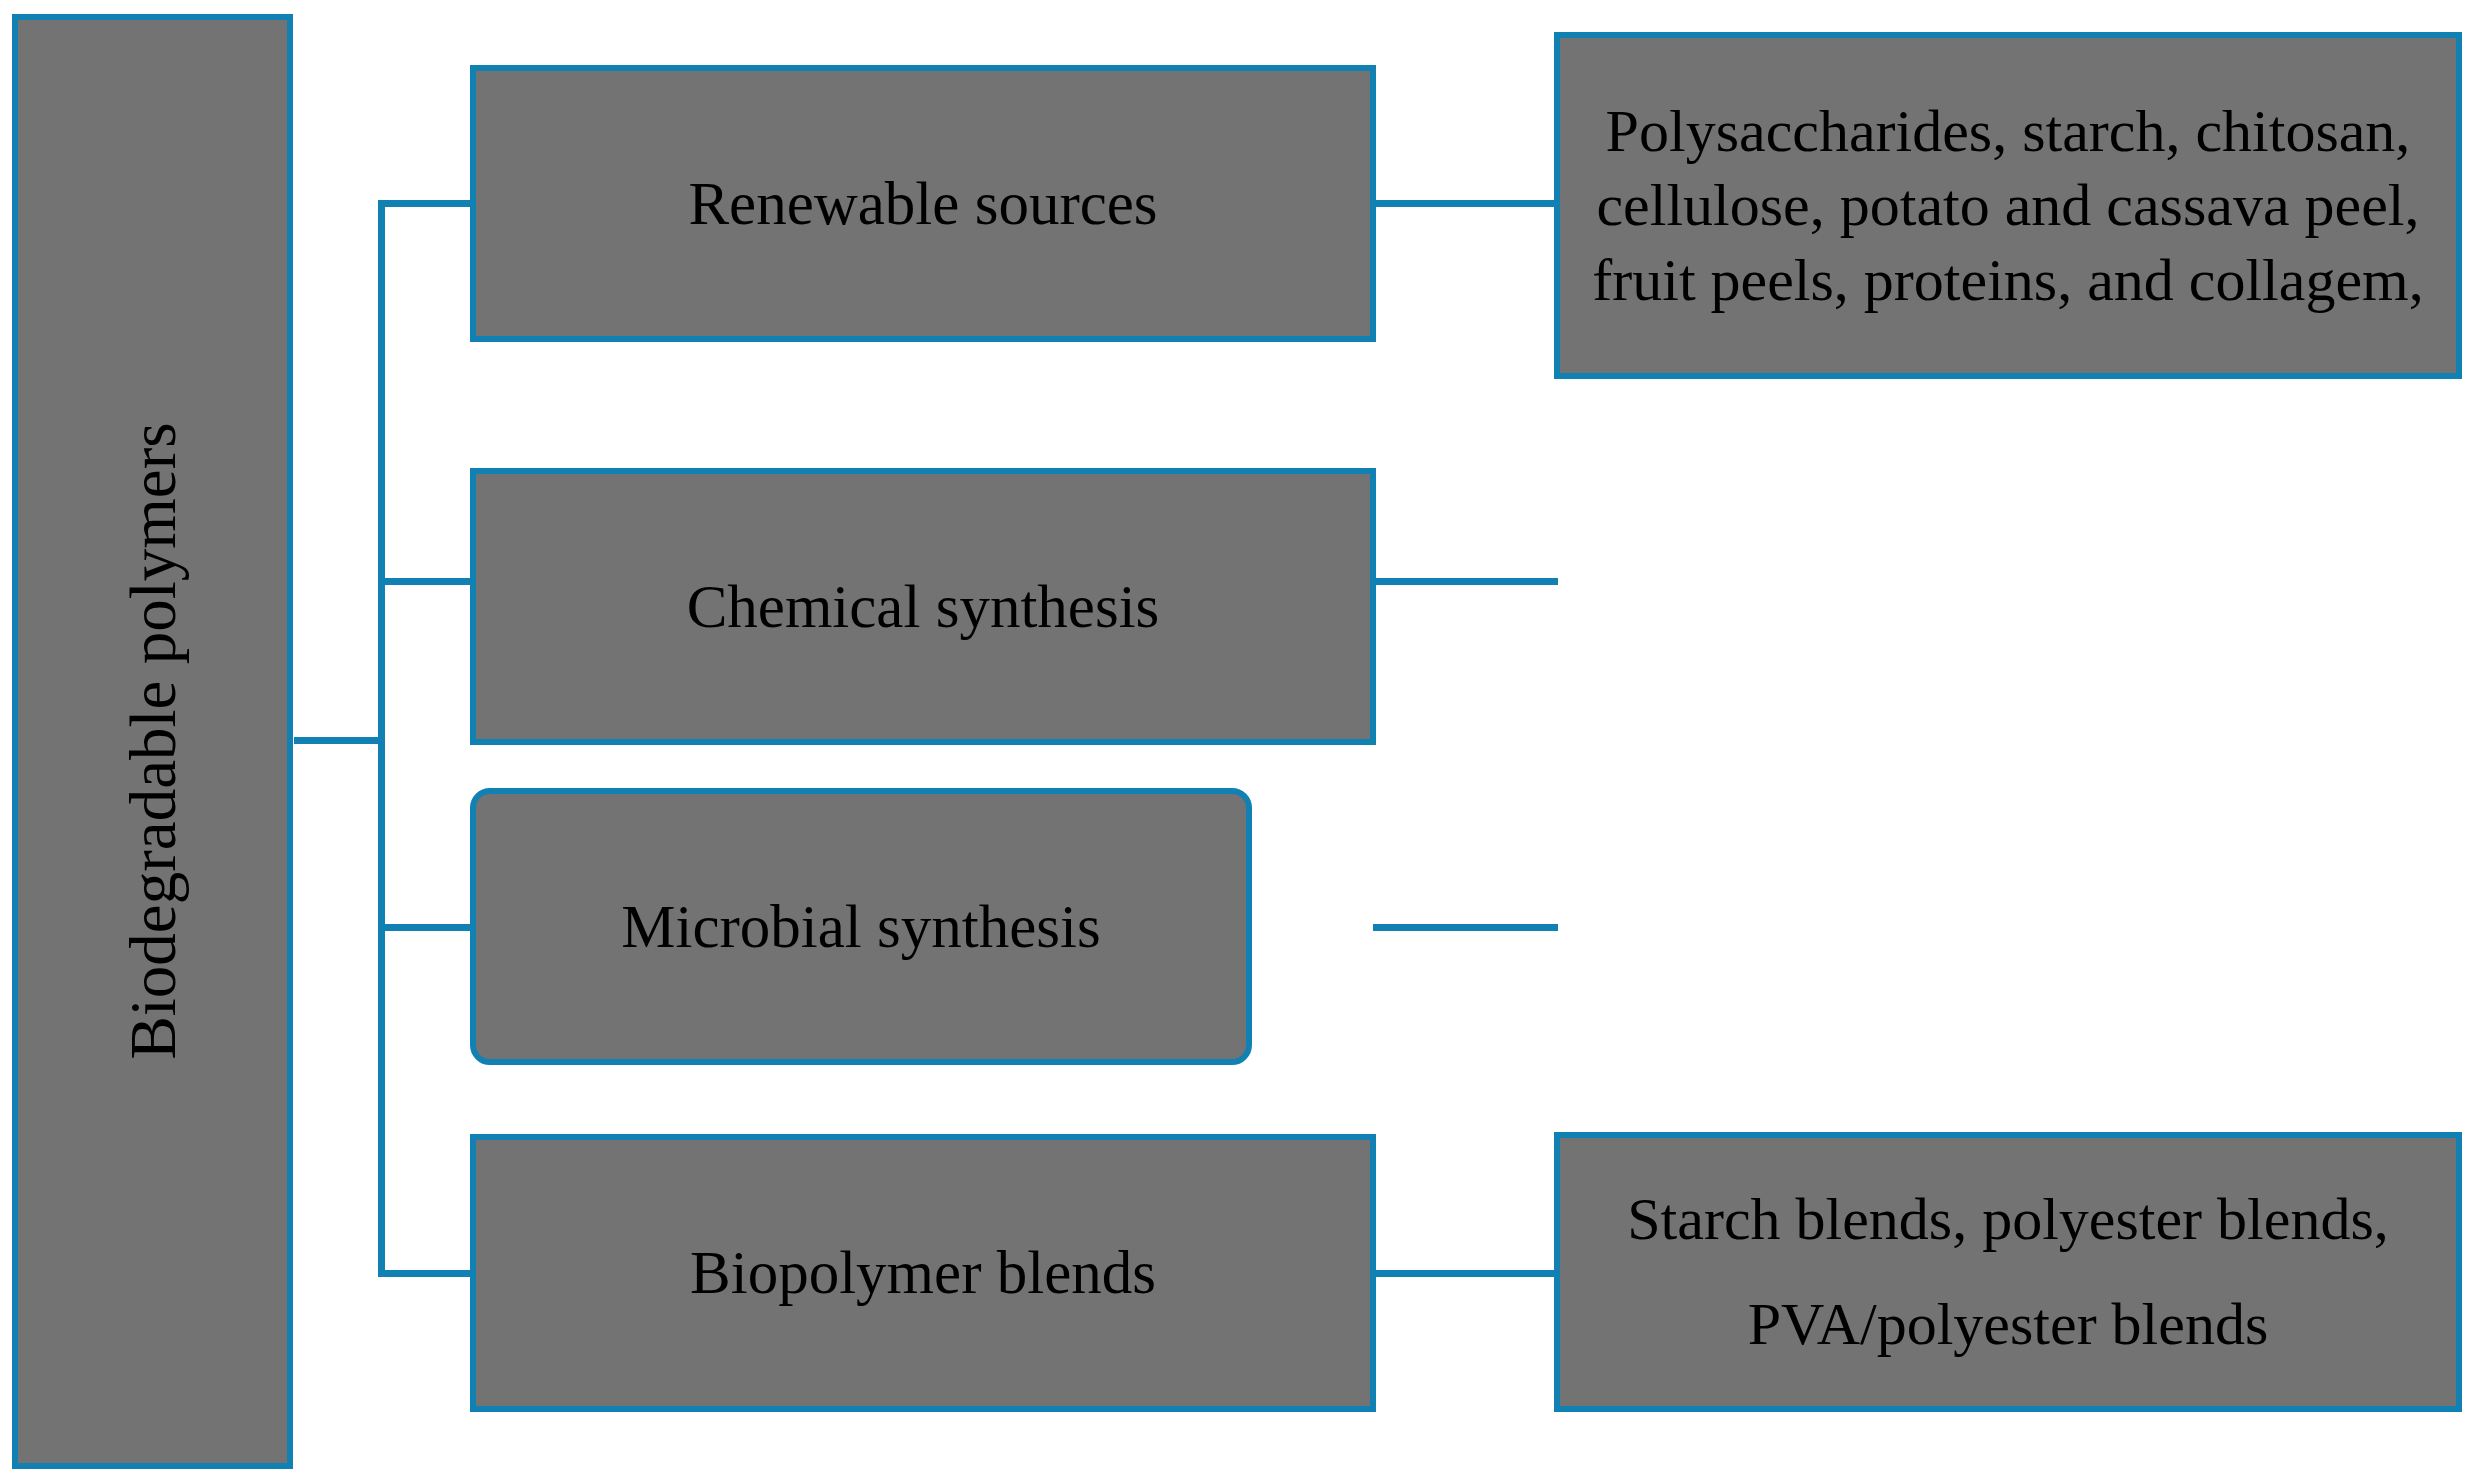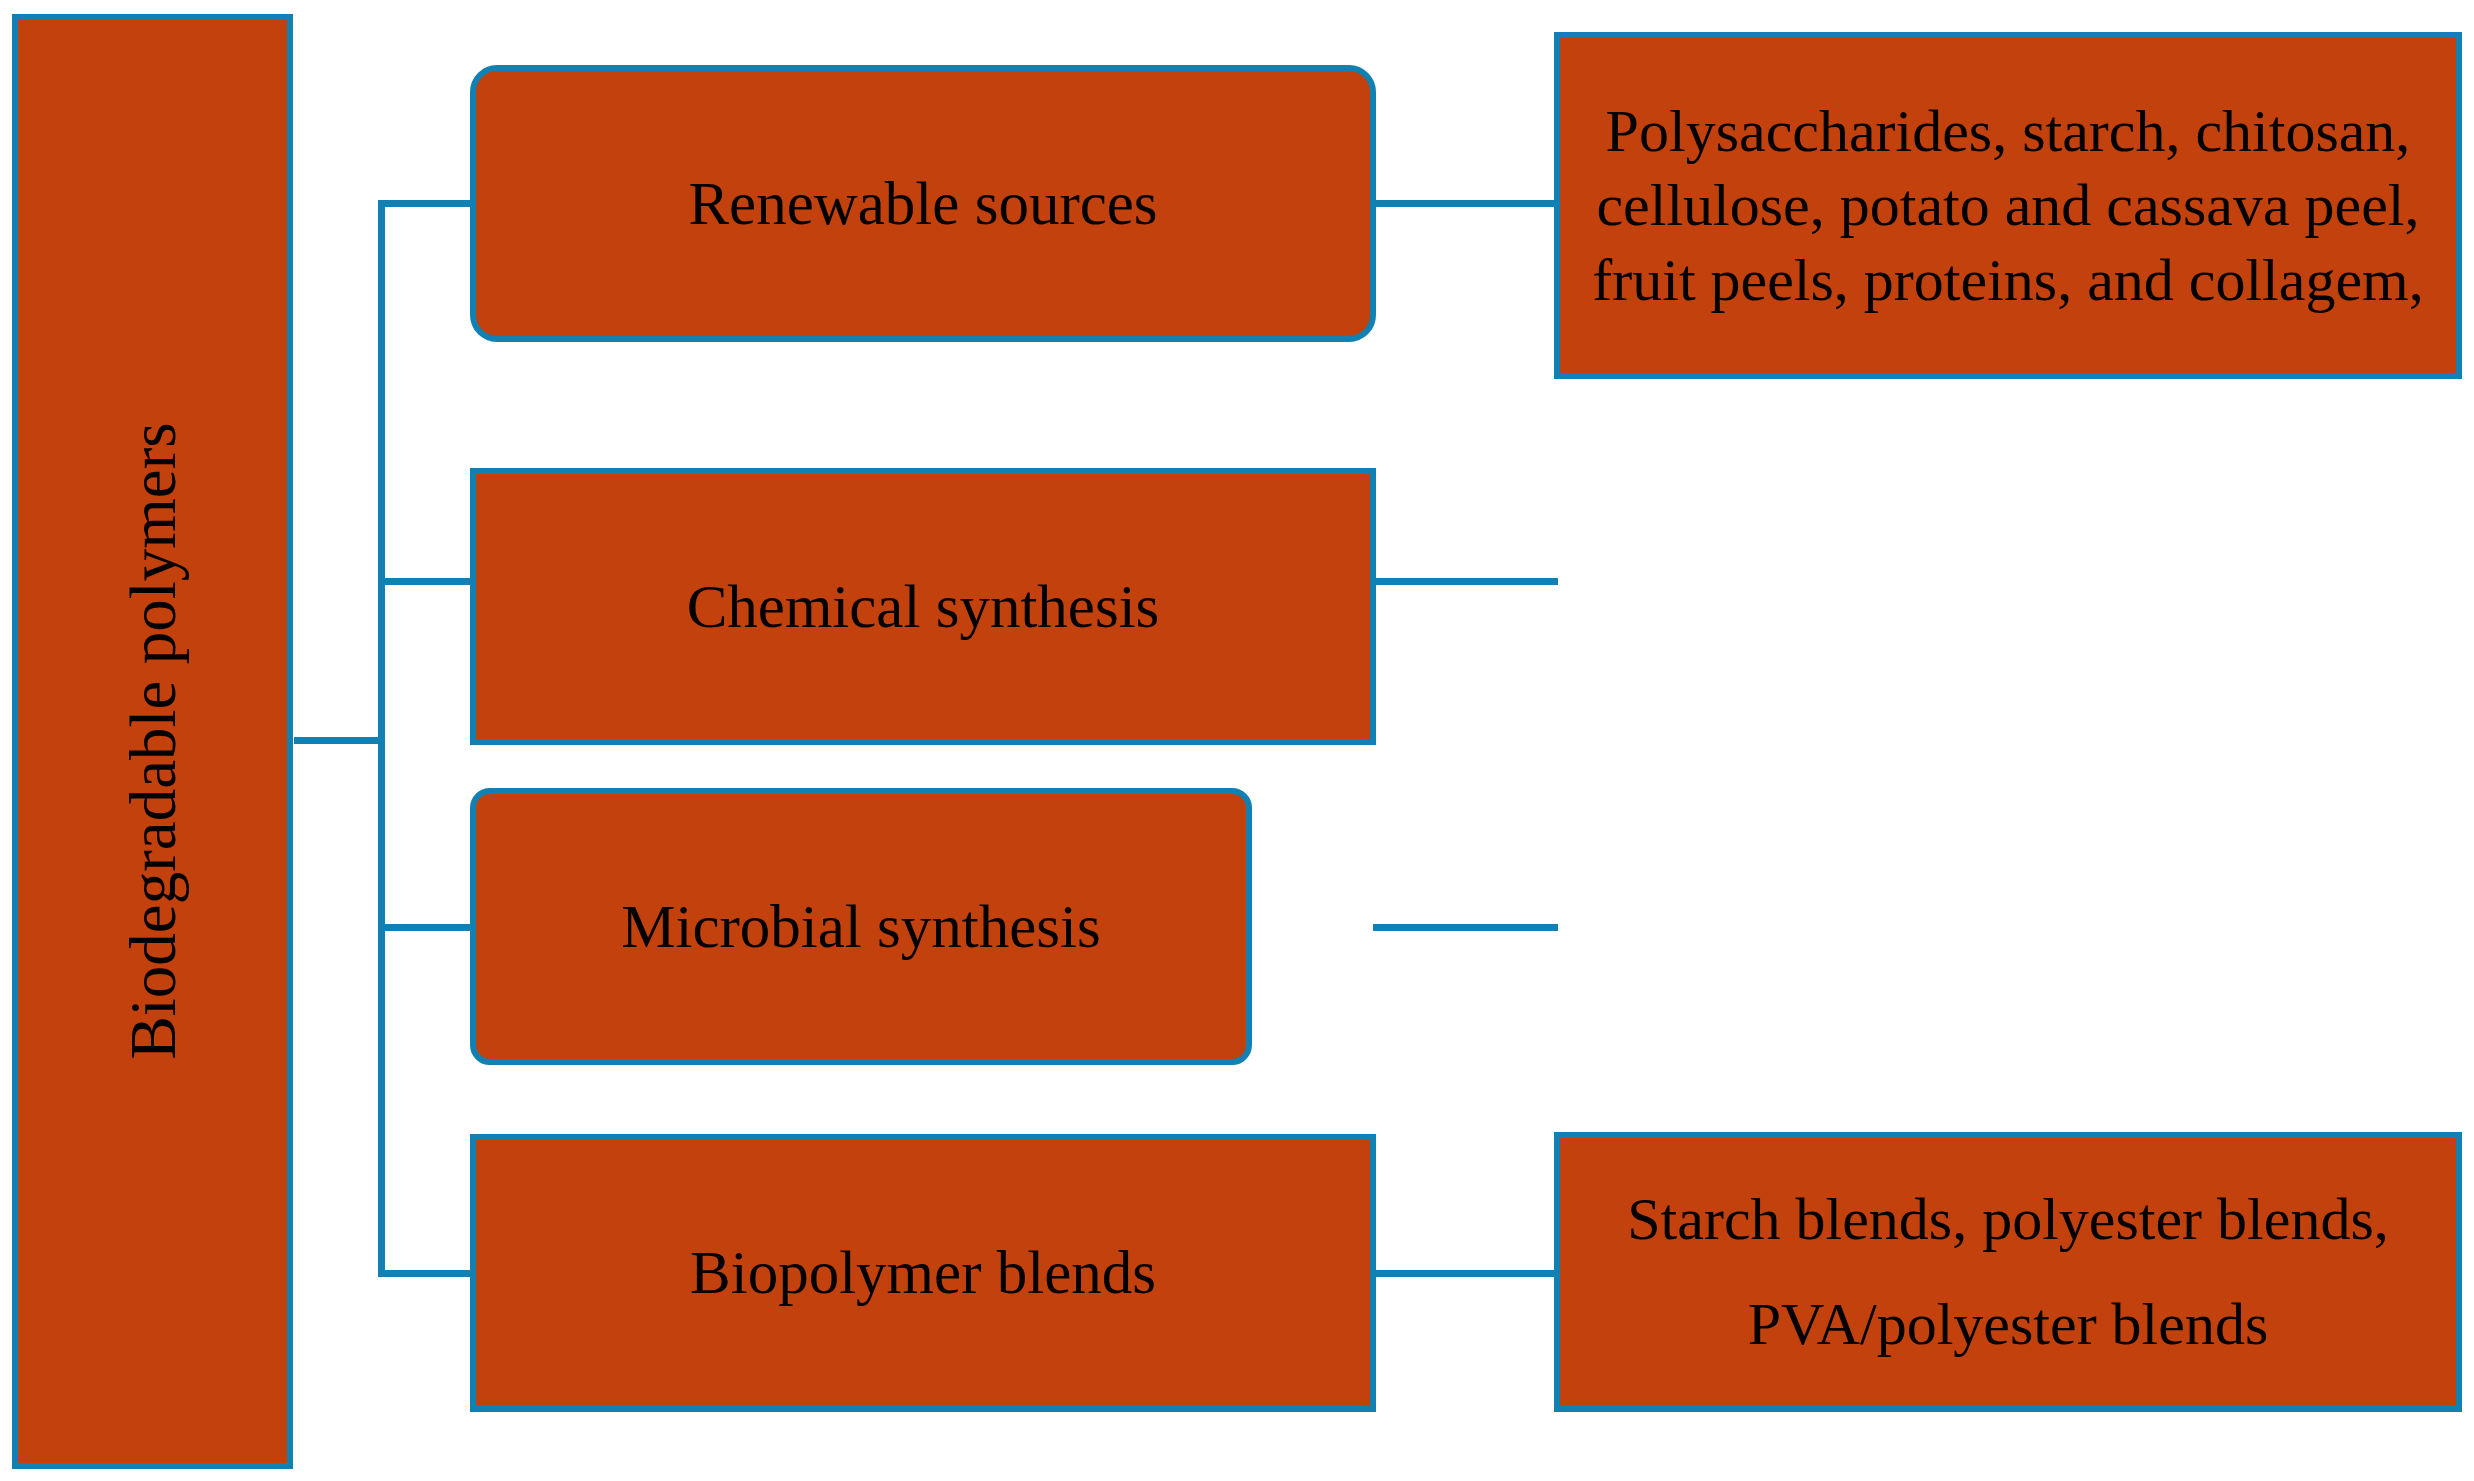--- a/index.html
+++ b/index.html
@@ -13,21 +13,21 @@
     height: 1482px;
     background: #ffffff;
     font-family: "Liberation Serif", "DejaVu Serif", serif;
     color: #000000;
     overflow: hidden;
   }
   .node {
     position: absolute;
     box-sizing: border-box;
     border: 6.8px solid #1180B2;
-    background: #c2410c;
+    background: #737373;
     display: flex;
     align-items: center;
     justify-content: center;
     text-align: center;
   }
   .label {
     font-size: 61px;
     line-height: 1.2;
     white-space: nowrap;
   }
@@ -42,21 +42,21 @@
     transform: rotate(-90deg);
     font-size: 65px;
   }
   .connector {
     position: absolute;
     background: #1180B2;
   }
   
   .root-box { left: 12.2px;  top: 13.6px;   width: 281px;  height: 1455px; }
 
-  .mid-1 { left: 470px; top: 65px;   width: 906px; height: 277px; border-radius: 27px; }
+  .mid-1 { left: 470px; top: 65px;   width: 906px; height: 277px; }
   .mid-2 { left: 470px; top: 468px;  width: 906px; height: 277px; text-align: right; }
   .mid-3 { left: 470px; top: 788px; width: 782px; height: 277px; border-radius: 20px; }
   .mid-4 { left: 470px; top: 1134px; width: 906px; height: 278px; }
 
   .det-1 { left: 1554px; top: 32px;   width: 908px; height: 347px; }
   .det-2 { left: 1554px; top: 445px;  width: 908px; height: 277px; }
   .det-3 { left: 1554px; top: 788px; width: 908px; height: 280px; }
   .det-4 { left: 1554px; top: 1132px; width: 908px; height: 280px; }
 
   .root-stub { left: 294px; top: 737px; width: 91px; height: 6.8px; }

